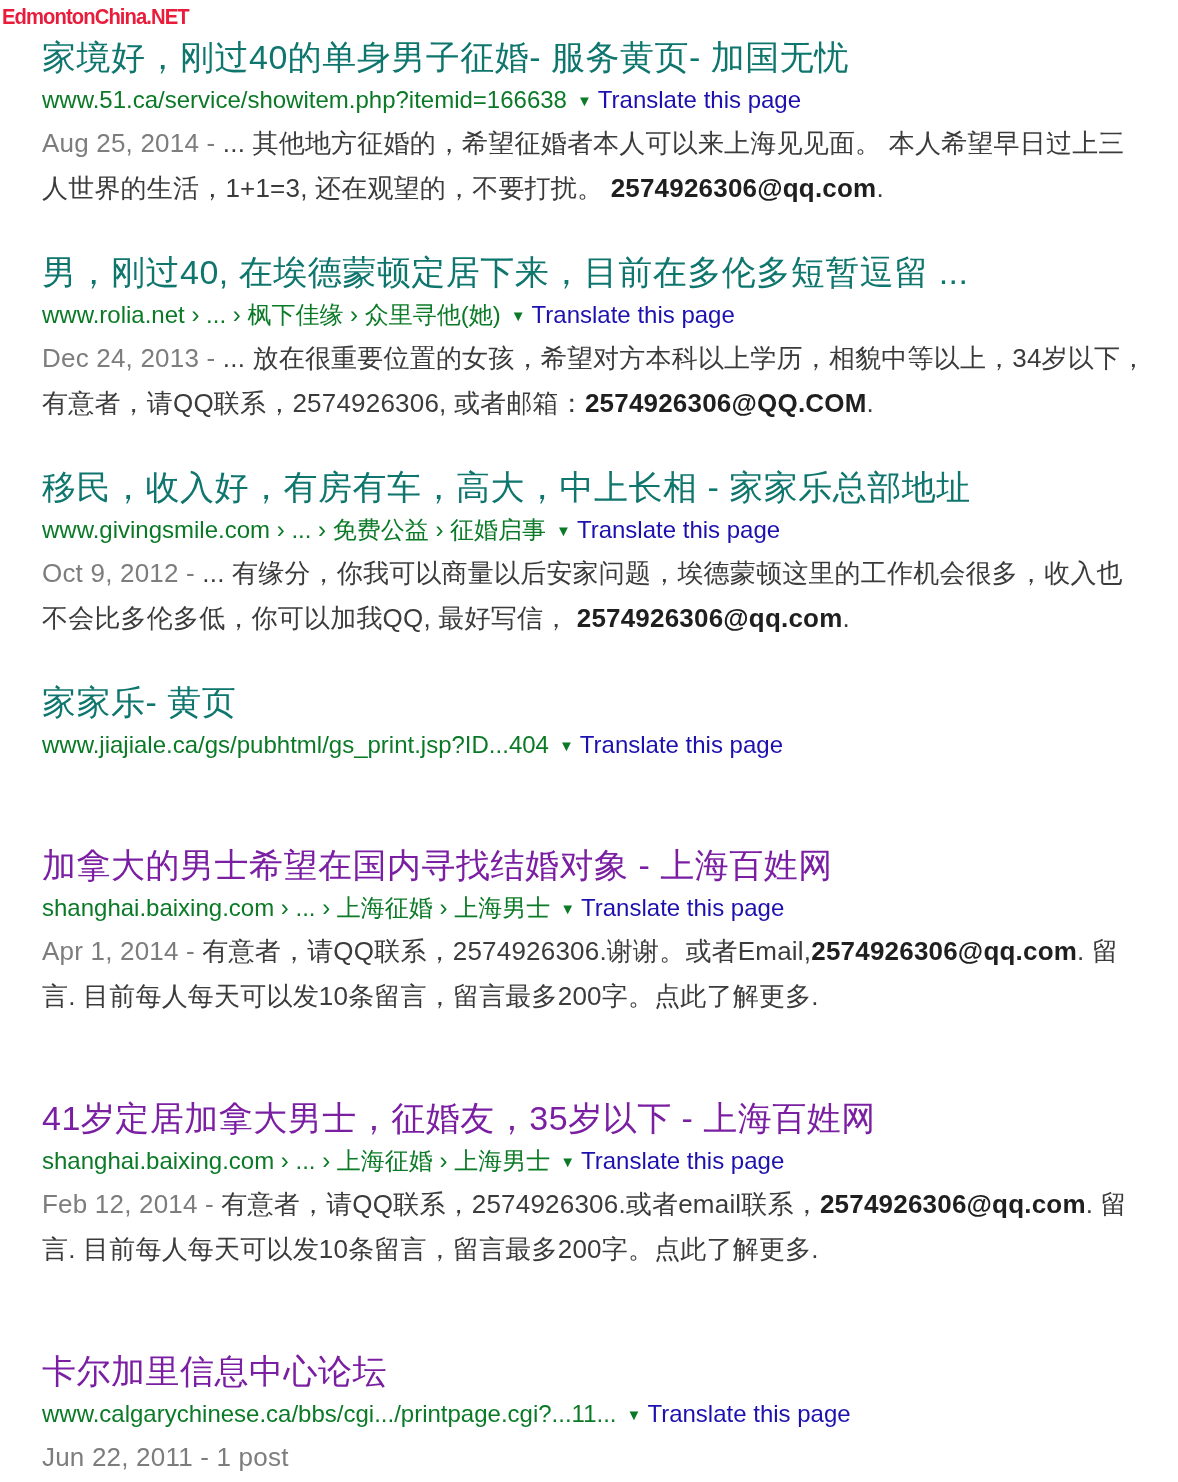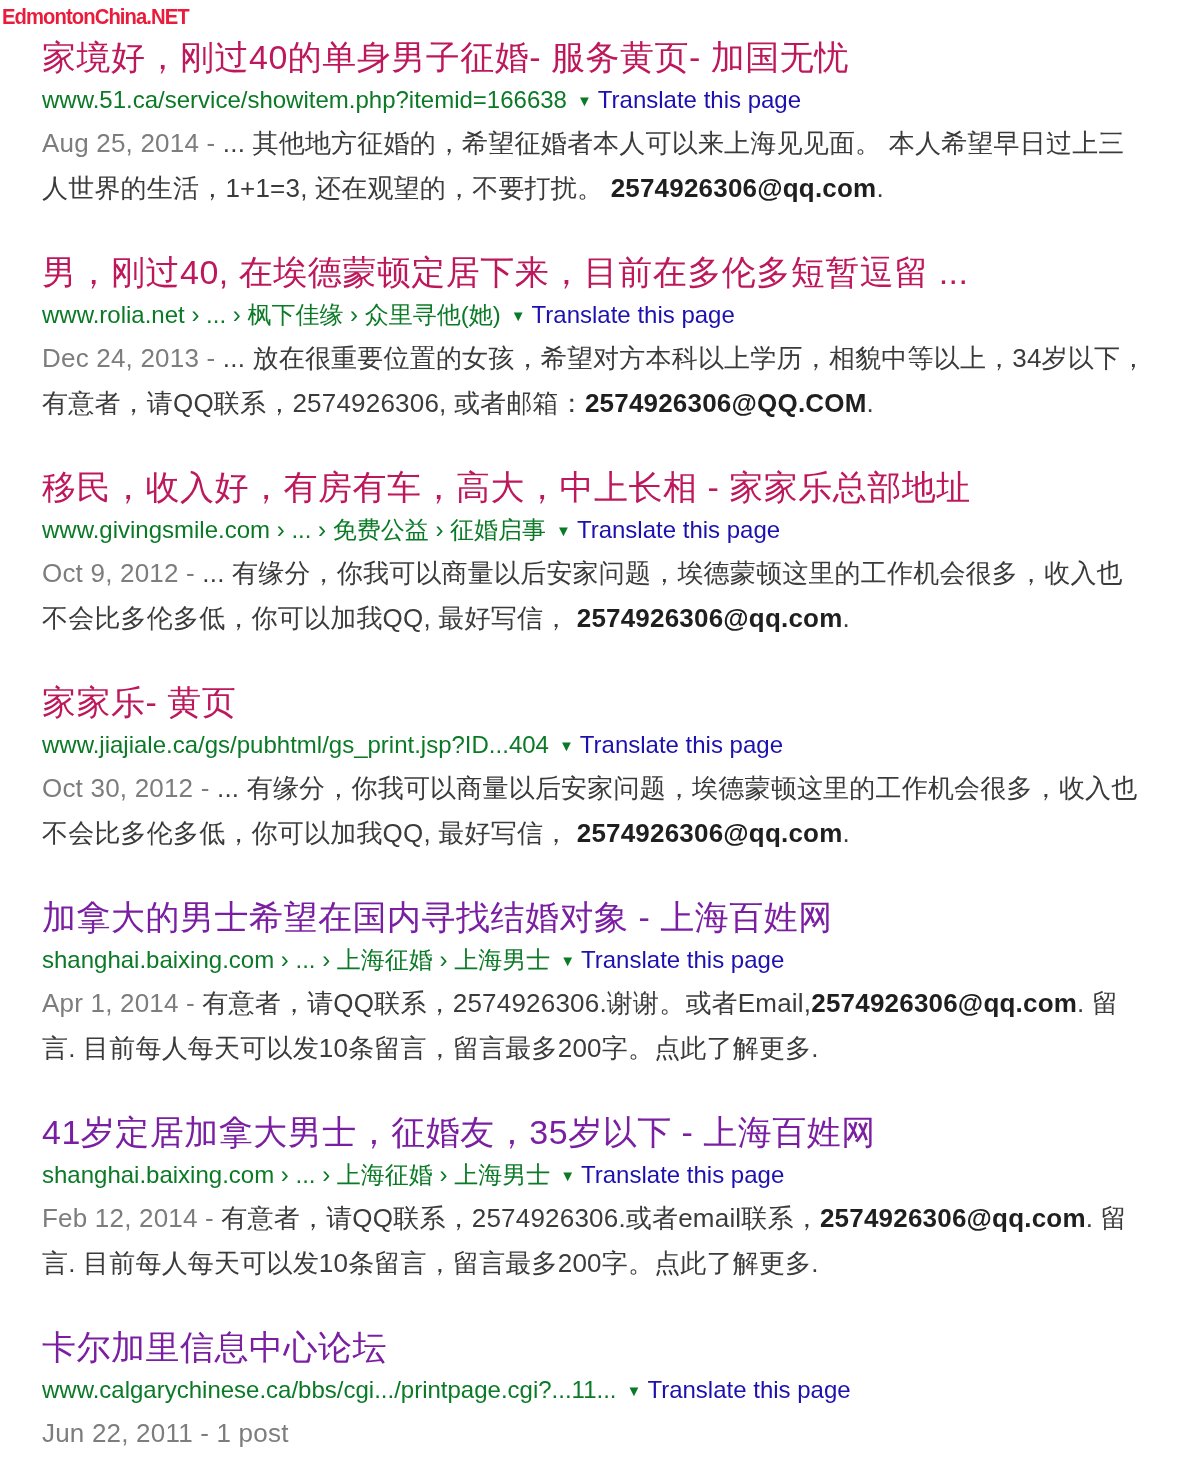--- a/index.html
+++ b/index.html
@@ -22,25 +22,25 @@
   .results {
     position: absolute;
     top: 34px; left: 42px;
     width: 1108px;
   }
   .result { margin-bottom: 38px; }
   .result-title {
     display: inline-block;
     font-size: 34px;
     line-height: 46px;
-    color: #be185d;
+    color: #0f766e;
     text-decoration: none;
     letter-spacing: 0.5px;
   }
-  .result.visited .result-title { color: #7b1fa2; }
+  .result.visited .result-title { color: #7b1fa2; margin-top: 38px; }
   .url-line {
     font-size: 24px;
     line-height: 40px;
     white-space: nowrap;
   }
   .url-text { color: #0b7a26; text-align: right; }
   .dropdown-arrow {
     color: #0b7a26;
     font-size: 15px;
     margin: 0 6px 0 10px;
@@ -97,23 +97,20 @@
     <div class="snippet">
       <span class="date">Oct 9, 2012 - </span><span>... 有缘分，你我可以商量以后安家问题，埃德蒙顿这里的工作机会很多，收入也不会比多伦多低，你可以加我QQ, 最好写信， </span><span class="email">2574926306@qq.com</span><span>.</span>
     </div>
   </div>
 
   <div class="result">
     <a href="#" class="result-title">家家乐- 黄页</a>
     <div class="url-line">
       <span class="url-text">www.jiajiale.ca/gs/pubhtml/gs_print.jsp?ID...404</span><span class="dropdown-arrow">▼</span><a href="#" class="translate-link">Translate this page</a>
     </div>
-    <div class="snippet">
-      <span class="date">Oct 30, 2012 - </span><span>... 有缘分，你我可以商量以后安家问题，埃德蒙顿这里的工作机会很多，收入也不会比多伦多低，你可以加我QQ, 最好写信， </span><span class="email">2574926306@qq.com</span><span>.</span>
-    </div>
   </div>
 
   <div class="result visited">
     <a href="#" class="result-title">加拿大的男士希望在国内寻找结婚对象 - 上海百姓网</a>
     <div class="url-line">
       <span class="url-text">shanghai.baixing.com › ... › 上海征婚 › 上海男士</span><span class="dropdown-arrow">▼</span><a href="#" class="translate-link">Translate this page</a>
     </div>
     <div class="snippet">
       <span class="date">Apr 1, 2014 - </span><span>有意者，请QQ联系，2574926306.谢谢。或者Email,</span><span class="email">2574926306@qq.com</span><span>. 留言. 目前每人每天可以发10条留言，留言最多200字。点此了解更多.</span>
     </div>

